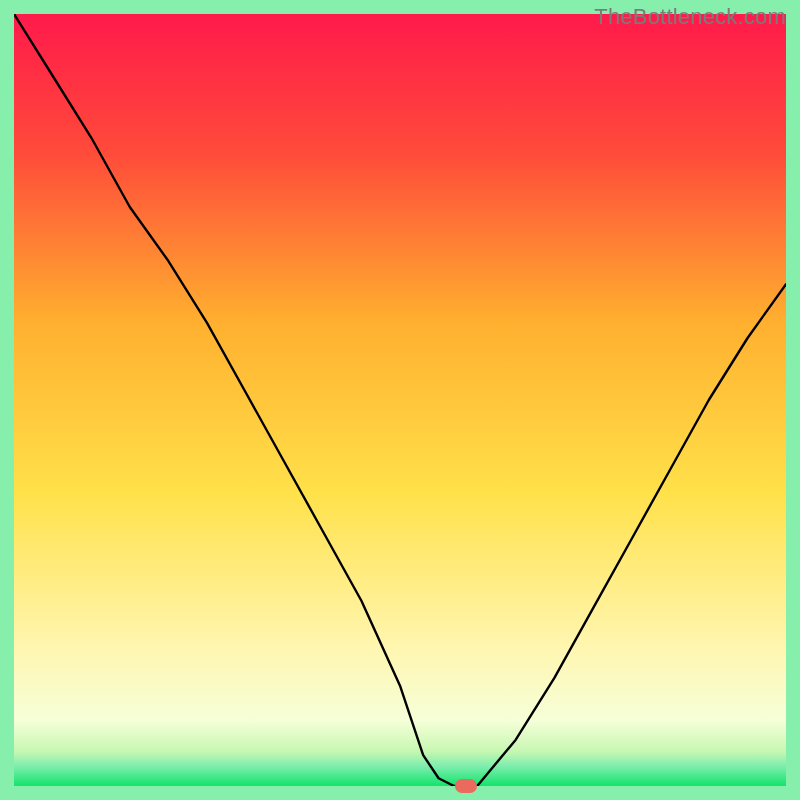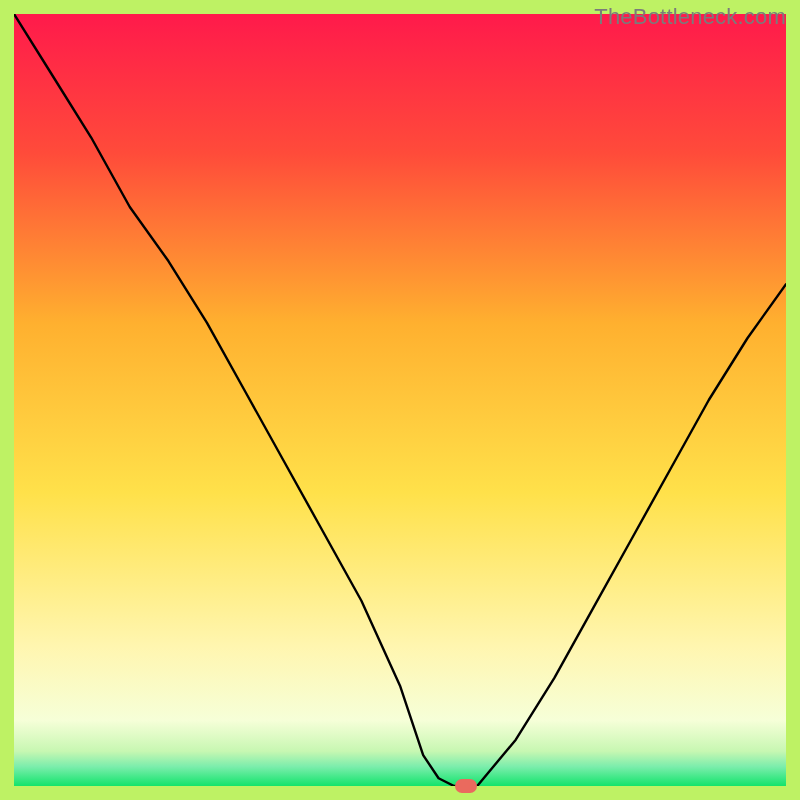--- a/index.html
+++ b/index.html
@@ -8,21 +8,21 @@
     width: 800px;
     height: 800px;
     background: #000000;
     overflow: hidden;
     font-family: Arial, Helvetica, sans-serif;
   }
   .frame {
     position: relative;
     width: 800px;
     height: 800px;
-    background: #bef264;
+    background: #86efac;
   }
   .watermark {
     position: absolute;
     top: 4px;
     right: 14px;
     color: #7b7b7b;
     font-size: 22px;
     font-weight: 400;
     letter-spacing: 0.2px;
     z-index: 5;

